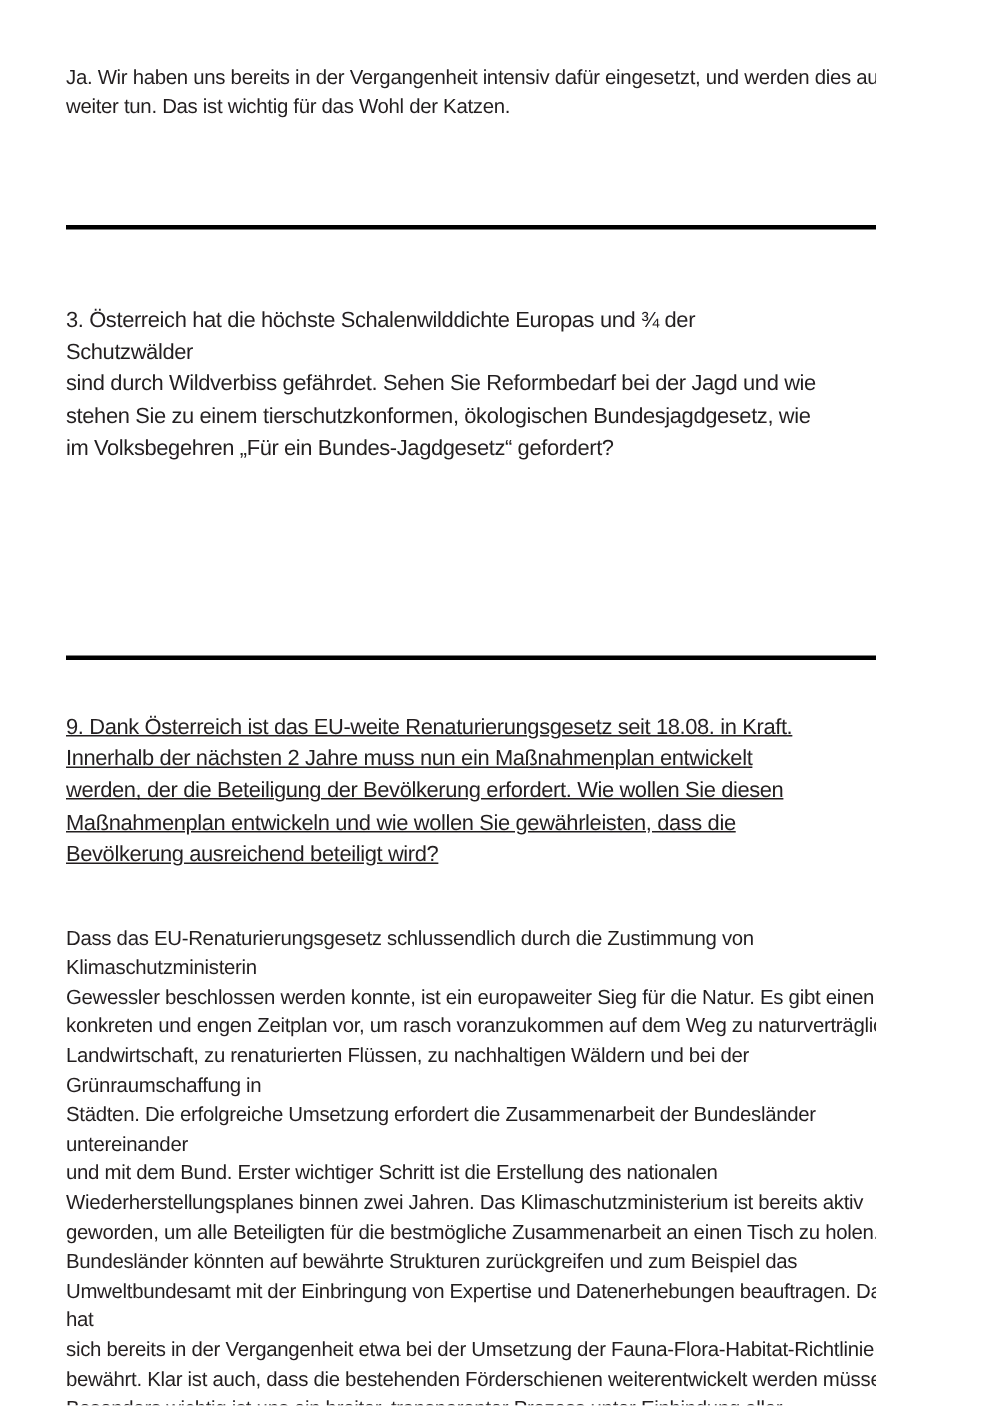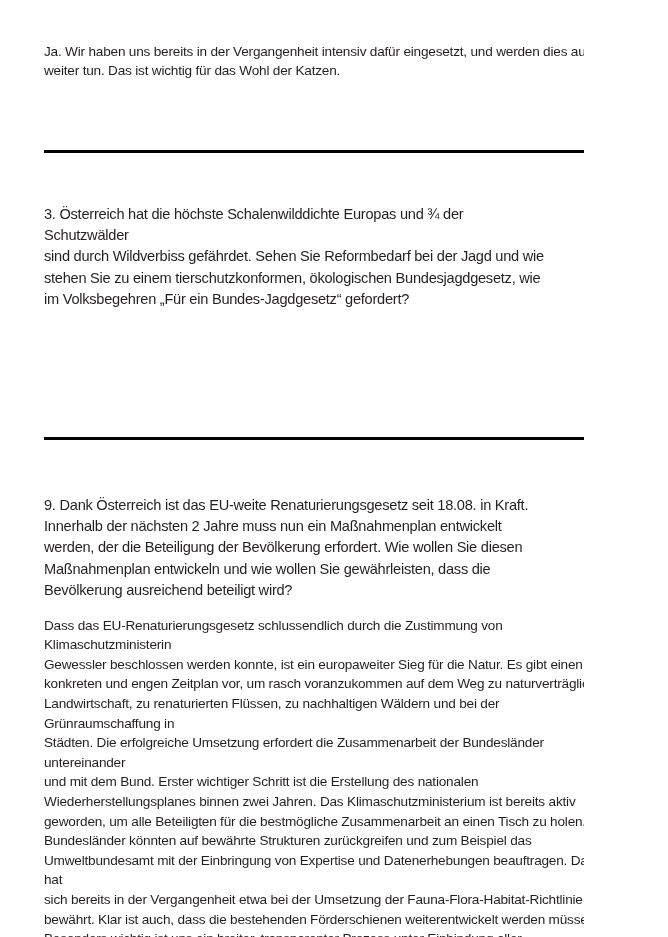--- a/index.html
+++ b/index.html
@@ -62,21 +62,21 @@
   <div class="rule" style="top: 150px;"></div>
 
   <p class="block q-text" style="top: 189px;">3. Österreich hat die höchste Schalenwilddichte Europas und ¾ der Schutzwälder
 sind durch Wildverbiss gefährdet. Sehen Sie Reformbedarf bei der Jagd und wie
 stehen Sie zu einem tierschutzkonformen, ökologischen Bundesjagdgesetz, wie
 im Volksbegehren „Für ein Bundes-Jagdgesetz“ gefordert?</p>
 
 
   <div class="rule" style="top: 437px;"></div>
 
-  <p class="block q-text" style="top: 480px;">9. Dank Österreich ist das EU-weite Renaturierungsgesetz seit 18.08. in Kraft.
+  <p class="block q-text" style="top: 460px; text-decoration: underline;">9. Dank Österreich ist das EU-weite Renaturierungsgesetz seit 18.08. in Kraft.
 Innerhalb der nächsten 2 Jahre muss nun ein Maßnahmenplan entwickelt
 werden, der die Beteiligung der Bevölkerung erfordert. Wie wollen Sie diesen
 Maßnahmenplan entwickeln und wie wollen Sie gewährleisten, dass die
 Bevölkerung ausreichend beteiligt wird?</p>
 
   <p class="block a-text wide" style="top: 602px;">Dass das EU-Renaturierungsgesetz schlussendlich durch die Zustimmung von Klimaschutzministerin
 Gewessler beschlossen werden konnte, ist ein europaweiter Sieg für die Natur. Es gibt einen sehr
 konkreten und engen Zeitplan vor, um rasch voranzukommen auf dem Weg zu naturverträglicher
 Landwirtschaft, zu renaturierten Flüssen, zu nachhaltigen Wäldern und bei der Grünraumschaffung in
 Städten. Die erfolgreiche Umsetzung erfordert die Zusammenarbeit der Bundesländer untereinander

